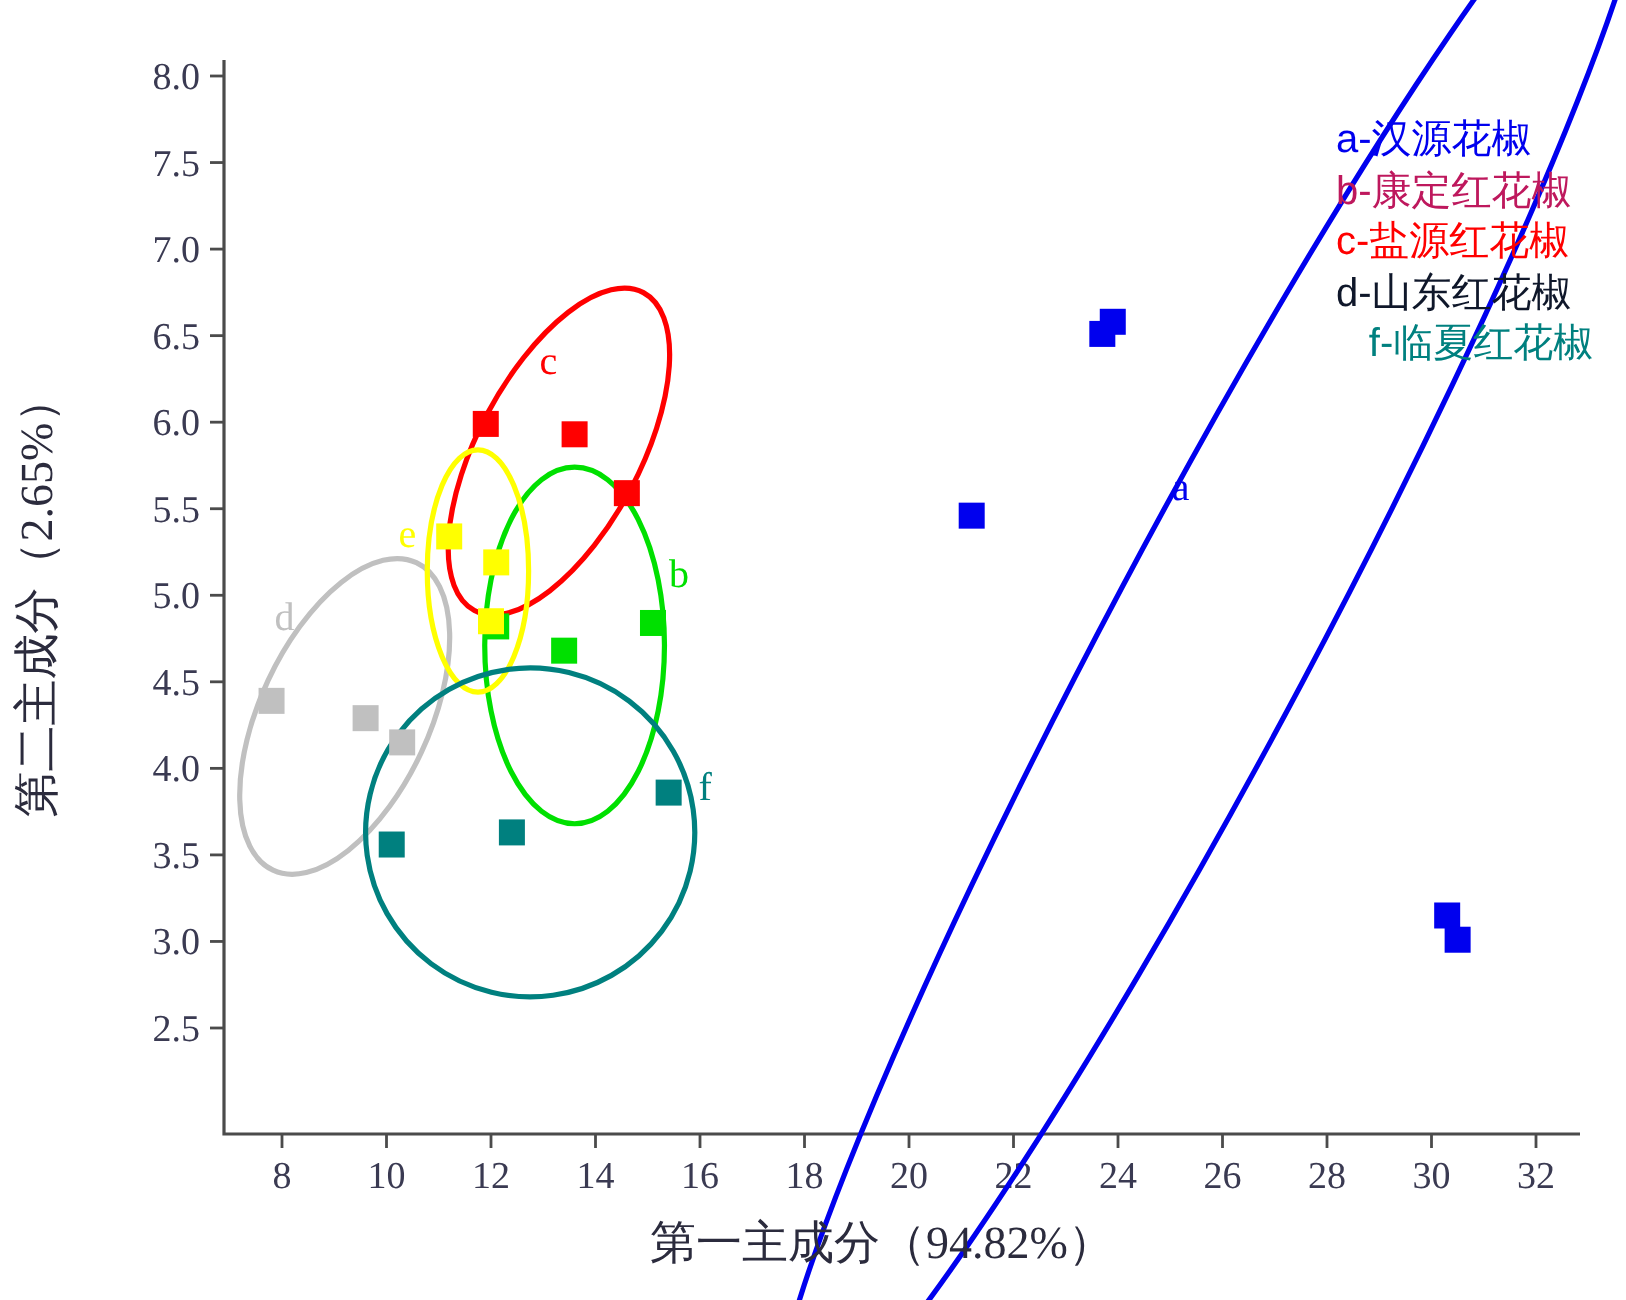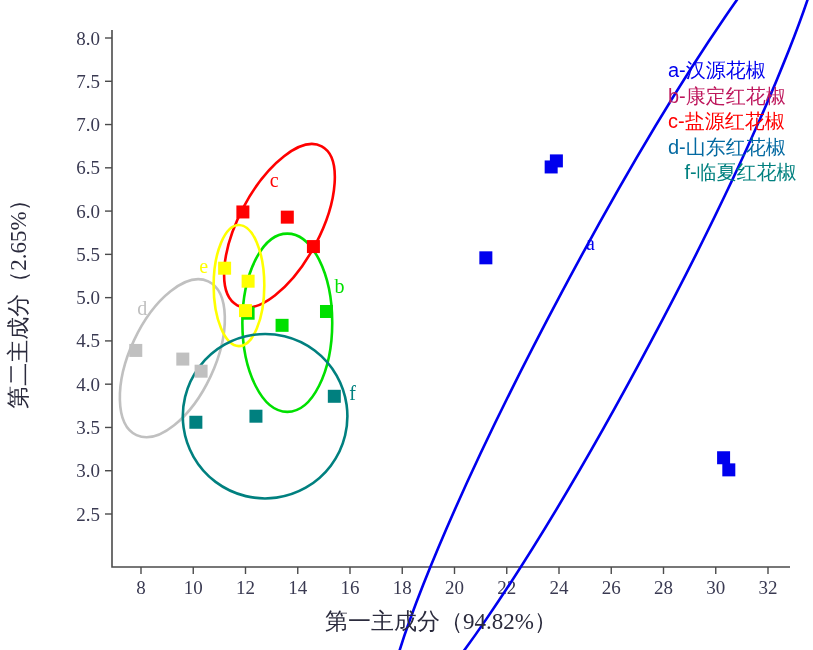--- a/index.html
+++ b/index.html
@@ -118,16 +118,16 @@
     <g id="axis-titles-group">
         <text x="441" y="629" text-anchor="middle" class="axis-title">第一主成分（94.82%）</text>
         <text x="26" y="298.5" text-anchor="middle" transform="rotate(-90 26 298.5)" class="axis-title">第二主成分（2.65%）</text>
       </g>
   </svg>
 
   <div id="legend">
       <div class="legend-entry" style="color: rgb(0, 0, 238);">a-汉源花椒</div>
       <div class="legend-entry" style="color: #be185d;">b-康定红花椒</div>
       <div class="legend-entry" style="color: rgb(255, 0, 0);">c-盐源红花椒</div>
-      <div class="legend-entry" style="color: #0369a1;">d-山东红花椒</div>
+      <div class="legend-entry" style="color: #0f172a;">d-山东红花椒</div>
       <div class="legend-entry" style="color: rgb(0, 128, 127); text-align: center;">f-临夏红花椒</div>
     </div>
 </div>
 
 </body></html>

